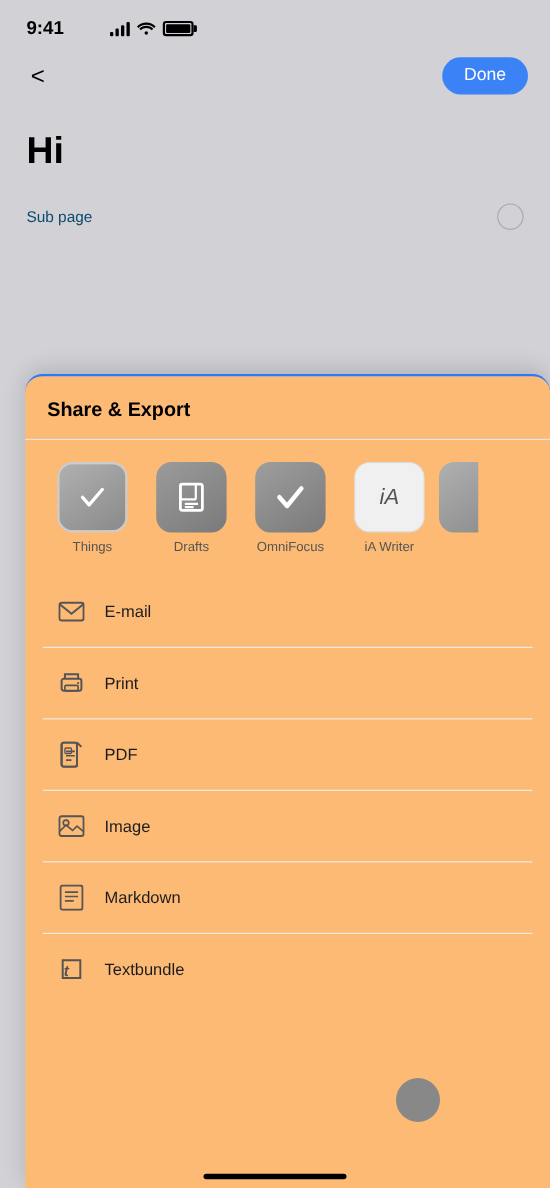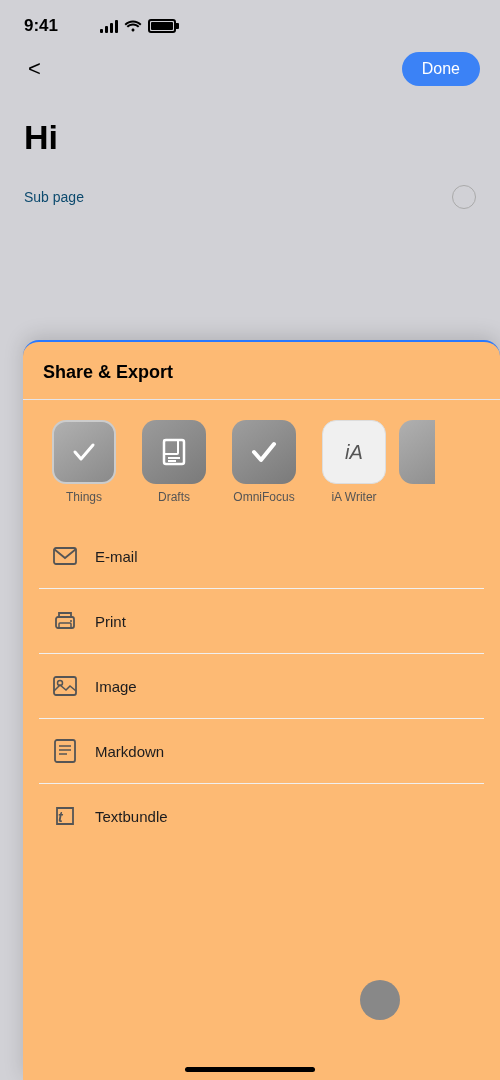--- a/index.html
+++ b/index.html
@@ -396,20 +396,34 @@
         <svg width="24" height="22" viewBox="0 0 24 22" fill="none">
           <rect x="3" y="7" width="18" height="11" rx="2" stroke="#555" stroke-width="1.8" fill="none"></rect>
           <path d="M6 7V3h12v4" stroke="#555" stroke-width="1.8" fill="none"></path>
           <rect x="6" y="13" width="12" height="5" rx="1" stroke="#555" stroke-width="1.5" fill="none"></rect>
           <circle cx="18" cy="11" r="1" fill="#555"></circle>
         </svg>
       </div>
       <span class="menu-label">Print</span>
     </div>
 
+    <div class="menu-item">
+      <div class="menu-icon">
+        <svg width="22" height="24" viewBox="0 0 22 24" fill="none">
+          <rect x="2" y="1" width="14" height="22" rx="2" stroke="#555" stroke-width="1.8" fill="none"></rect>
+          <path d="M16 1l4 4" stroke="#555" stroke-width="1.8"></path>
+          <rect x="2" y="1" width="14" height="22" rx="2" stroke="#555" stroke-width="1.8" fill="none"></rect>
+          <line x1="6" y1="9" x2="14" y2="9" stroke="#555" stroke-width="1.5"></line>
+          <line x1="6" y1="13" x2="14" y2="13" stroke="#555" stroke-width="1.5"></line>
+          <line x1="6" y1="17" x2="11" y2="17" stroke="#555" stroke-width="1.5"></line>
+          <rect x="5" y="6" width="6" height="5" rx="1" stroke="#555" stroke-width="1.2" fill="none"></rect>
+        </svg>
+      </div>
+      <span class="menu-label">PDF</span>
+    </div>
 
     <div class="menu-item">
       <div class="menu-icon">
         <svg width="24" height="22" viewBox="0 0 24 22" fill="none">
           <rect x="1" y="2" width="22" height="18" rx="2" stroke="#555" stroke-width="1.8" fill="none"></rect>
           <circle cx="7" cy="8" r="2.5" stroke="#555" stroke-width="1.5" fill="none"></circle>
           <polyline points="1,16 7,10 13,15 17,11 23,16" stroke="#555" stroke-width="1.5" fill="none"></polyline>
         </svg>
       </div>
       <span class="menu-label">Image</span>

